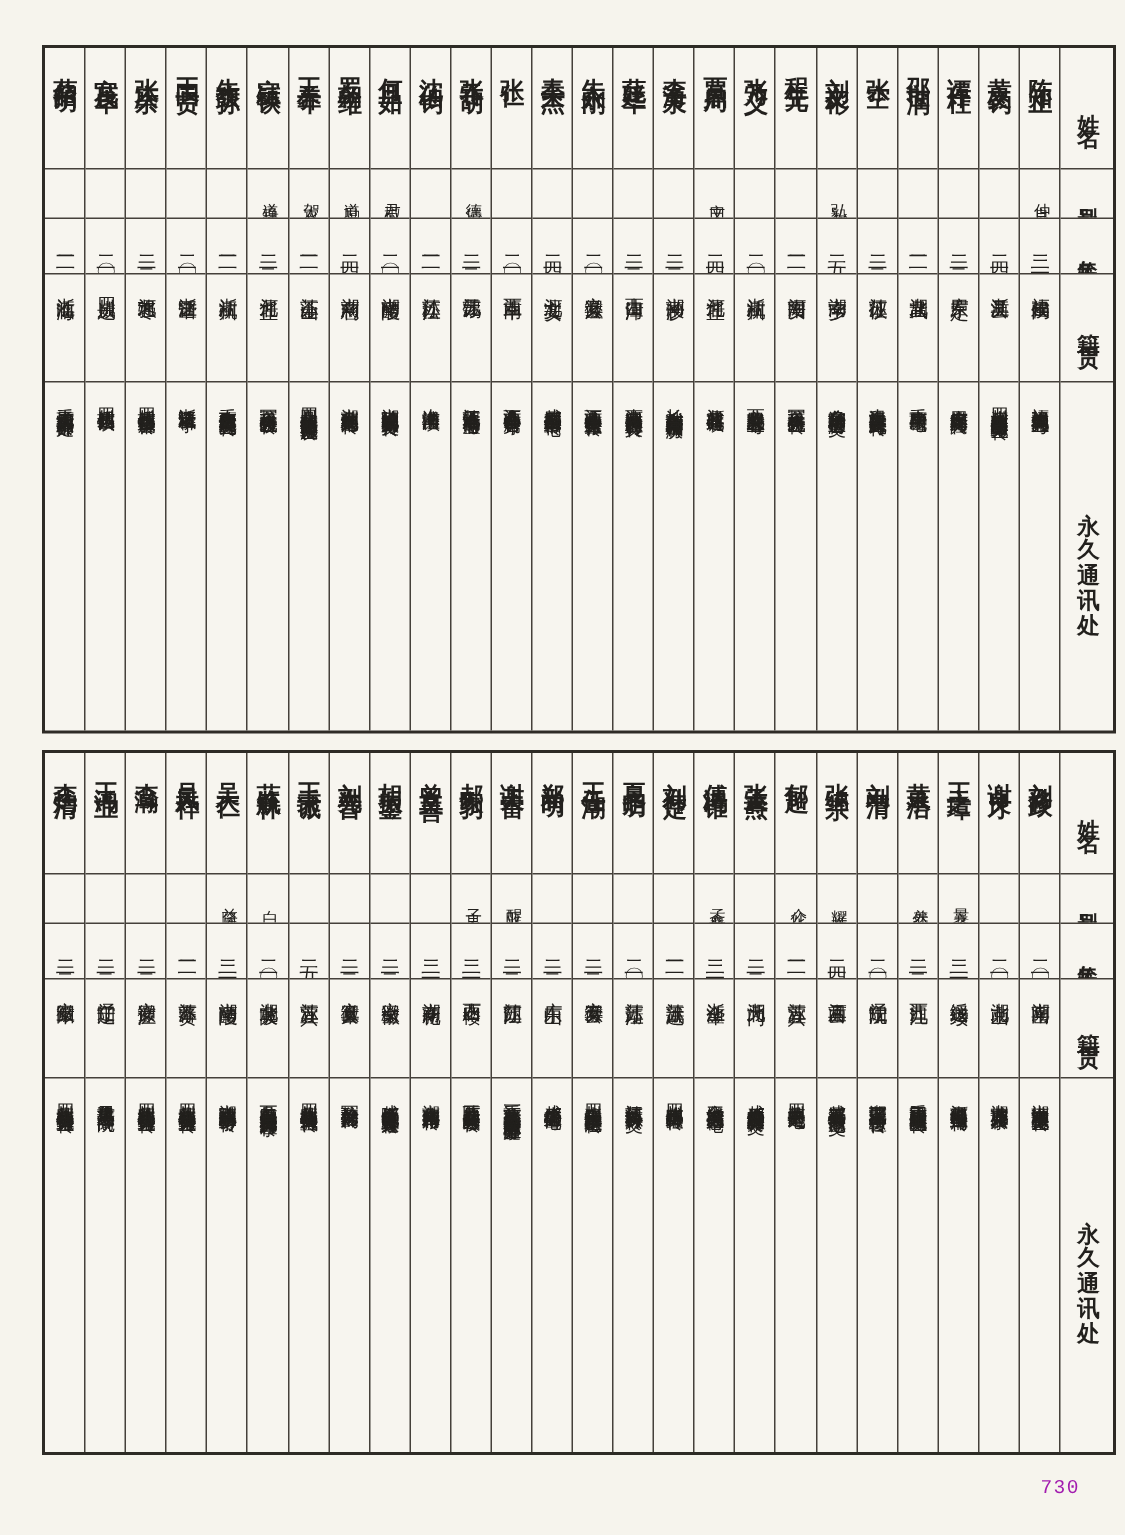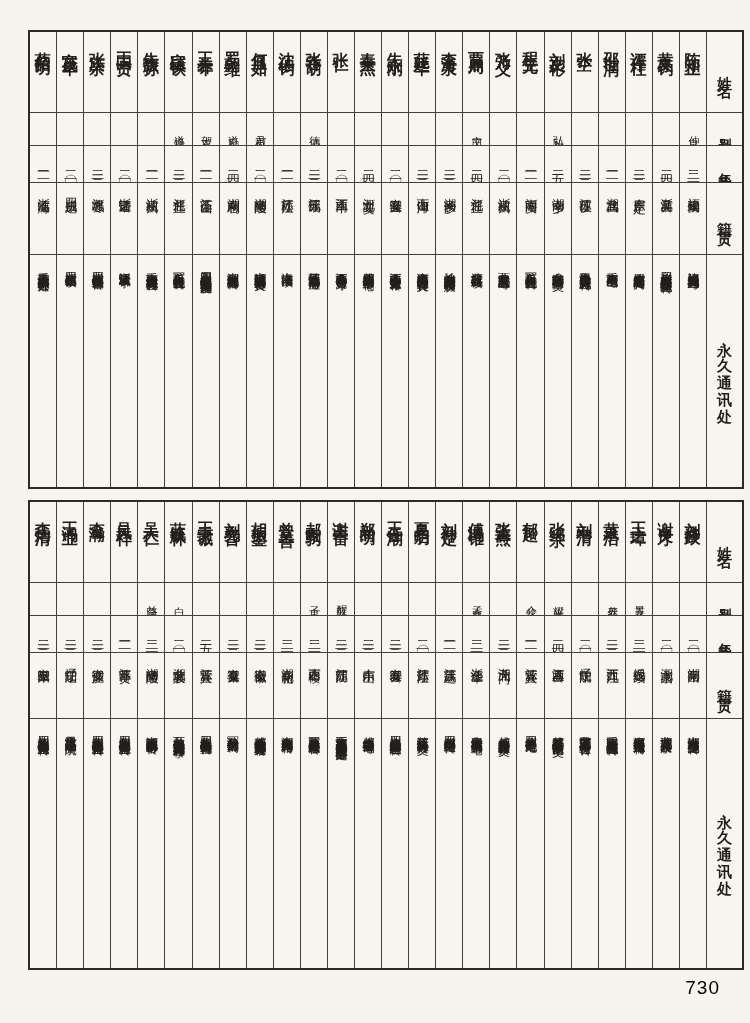--- a/index.html
+++ b/index.html
@@ -46,21 +46,21 @@
   .cell-address .vt{font-size:12px;letter-spacing:0.5px;}
   .header-col .vt{font-weight:700;font-size:15px;}
   .header-col .cell{align-items:center;padding-top:0;}
   .header-col .cell-name .vt  {letter-spacing:8px;}
   .header-col .cell-alias .vt {font-size:13px;letter-spacing:1px;}
   .header-col .cell-age .vt   {font-size:13px;letter-spacing:1px;}
   .header-col .cell-native .vt{letter-spacing:9px;}
   .header-col .cell-address .vt{letter-spacing:17px;font-size:15px;}
   .page-number{
     position:absolute;right:30px;bottom:24px;
-    font-size:19px;letter-spacing:1px;color:#000000;
+    font-size:13px;letter-spacing:1px;color:#a21caf;font-family:Liberation Mono, monospace;
   }
 </style>
 </head>
 <body>
 
 <div class="scan-table" id="table-top">
   <div class="col header-col">
     <div class="cell cell-name">
       <span class="vt">姓名</span>
     </div>

